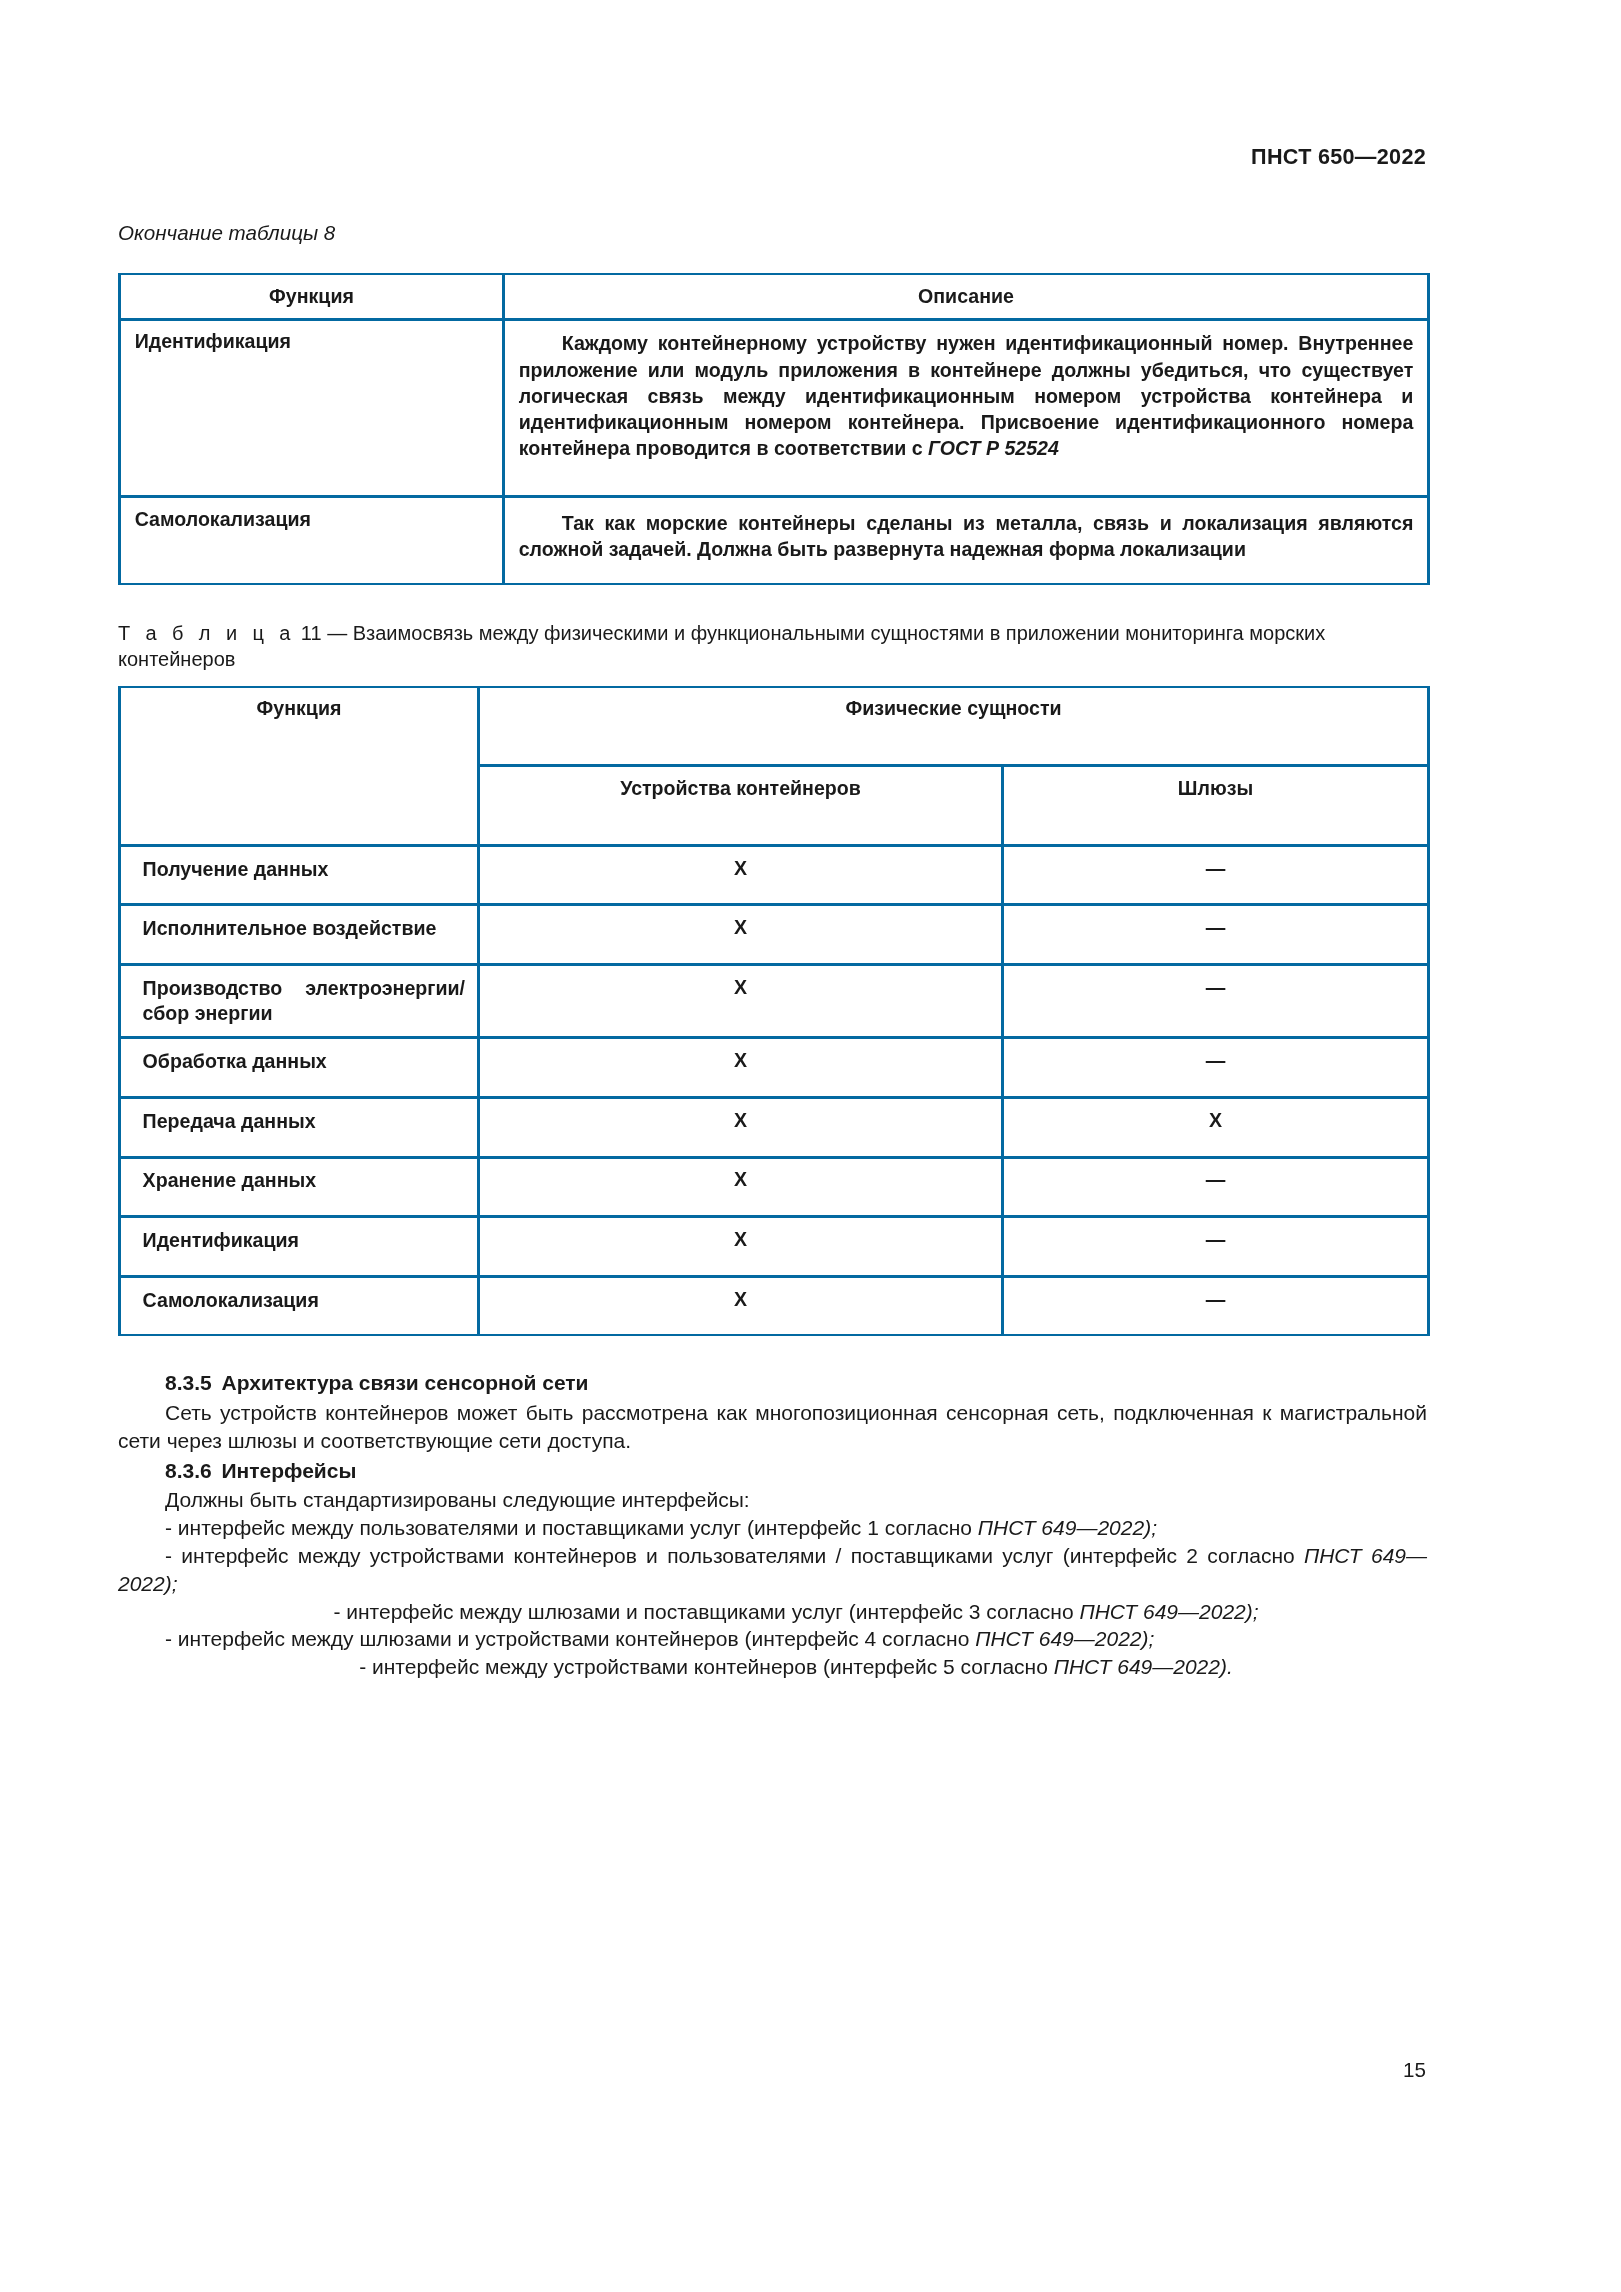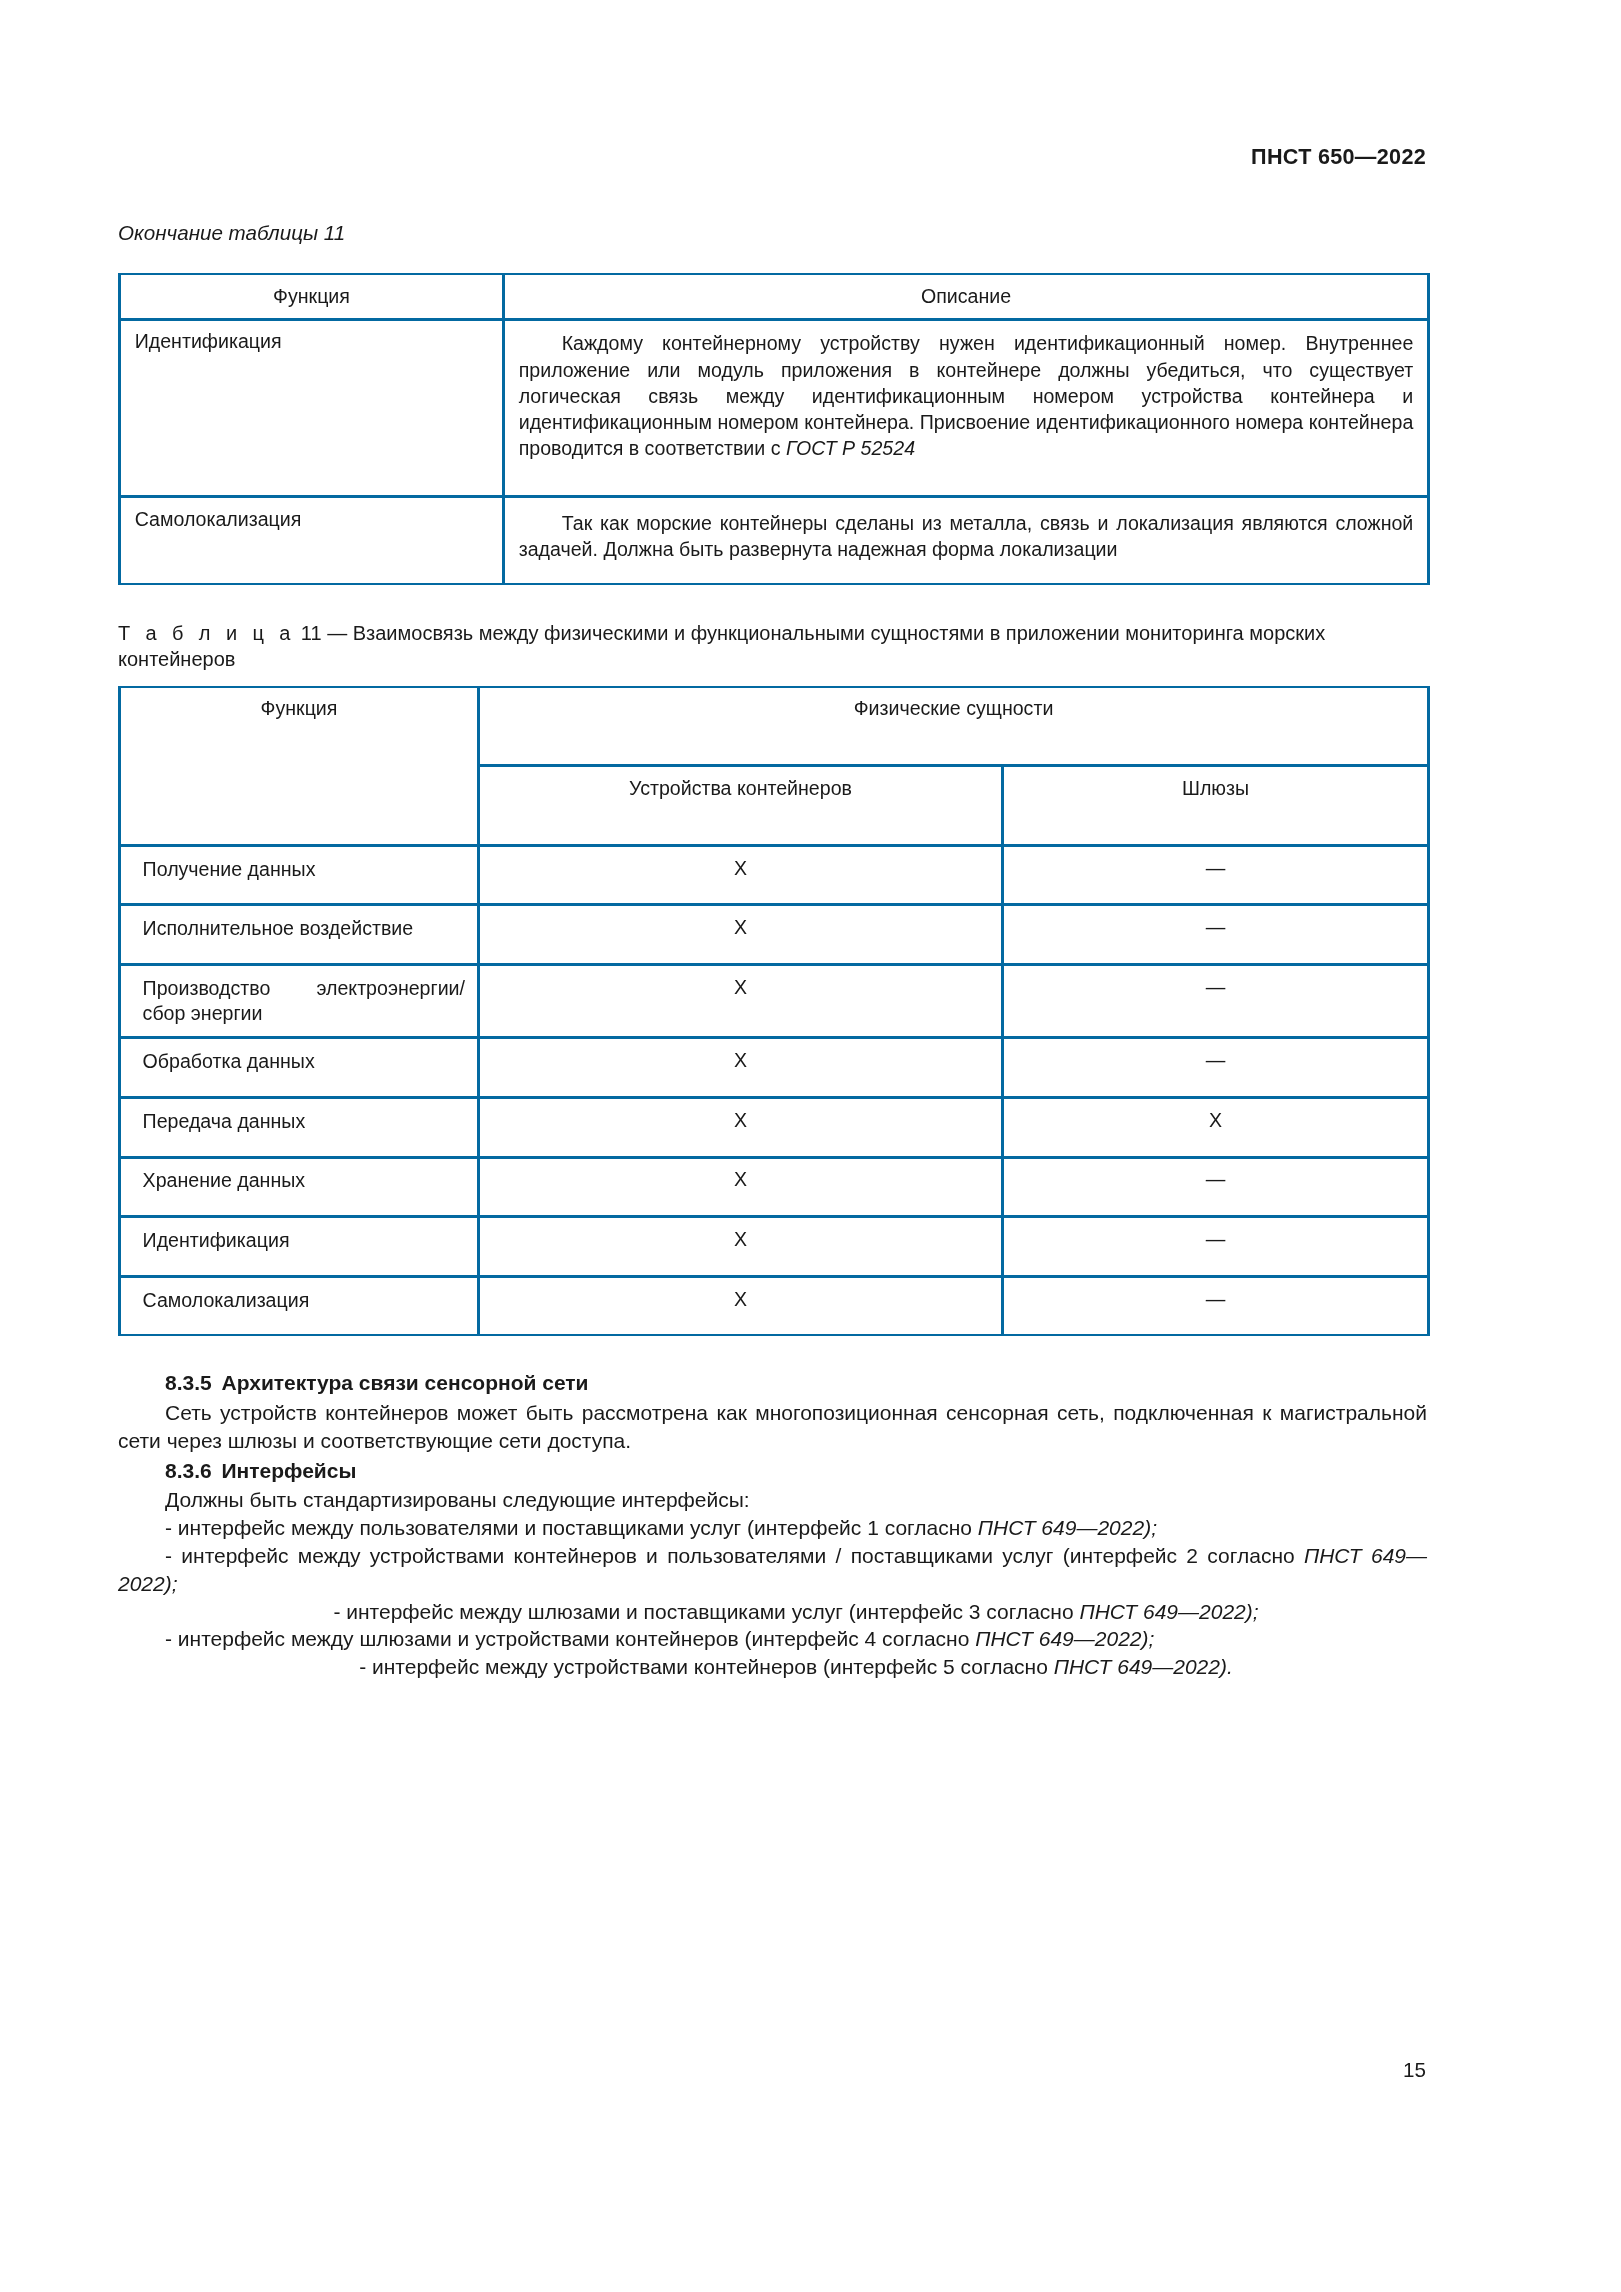--- a/index.html
+++ b/index.html
@@ -53,21 +53,21 @@
   table.gost {
     border-collapse: collapse;
     width: 1309px;
     table-layout: fixed;
     font-size: 19.6px;
   }
   table.gost td, table.gost th {
     border: 3px solid #0369a1;
     padding: 9.8px 13.7px;
     vertical-align: top;
-    font-weight: normal;
+    font-weight: bold;
   }
   table.gost .outer-top td,
   table.gost .outer-top th { border-top-width: 2px; }
 
   .hdr-cell {
     text-align: center;
     vertical-align: middle;
     padding-top: 15.7px;
     padding-bottom: 15.7px;
   }
@@ -176,21 +176,21 @@
 </style>
 </head>
 <body>
 
 <div class="page">
 
   <div class="doc-header">ПНСТ 650—2022</div>
 
   <div class="content">
 
-    <div class="tbl-continuation">Окончание таблицы 11</div>
+    <div class="tbl-continuation">Окончание таблицы 8</div>
 
     <table class="gost" id="table-10">
       <colgroup>
           <col class="c1">
           <col class="c2">
         </colgroup>
       <thead>
         <tr class="outer-top hdr-row-bottom">
           <th class="hdr-cell">Функция</th>
           <th class="hdr-cell">Описание</th>

